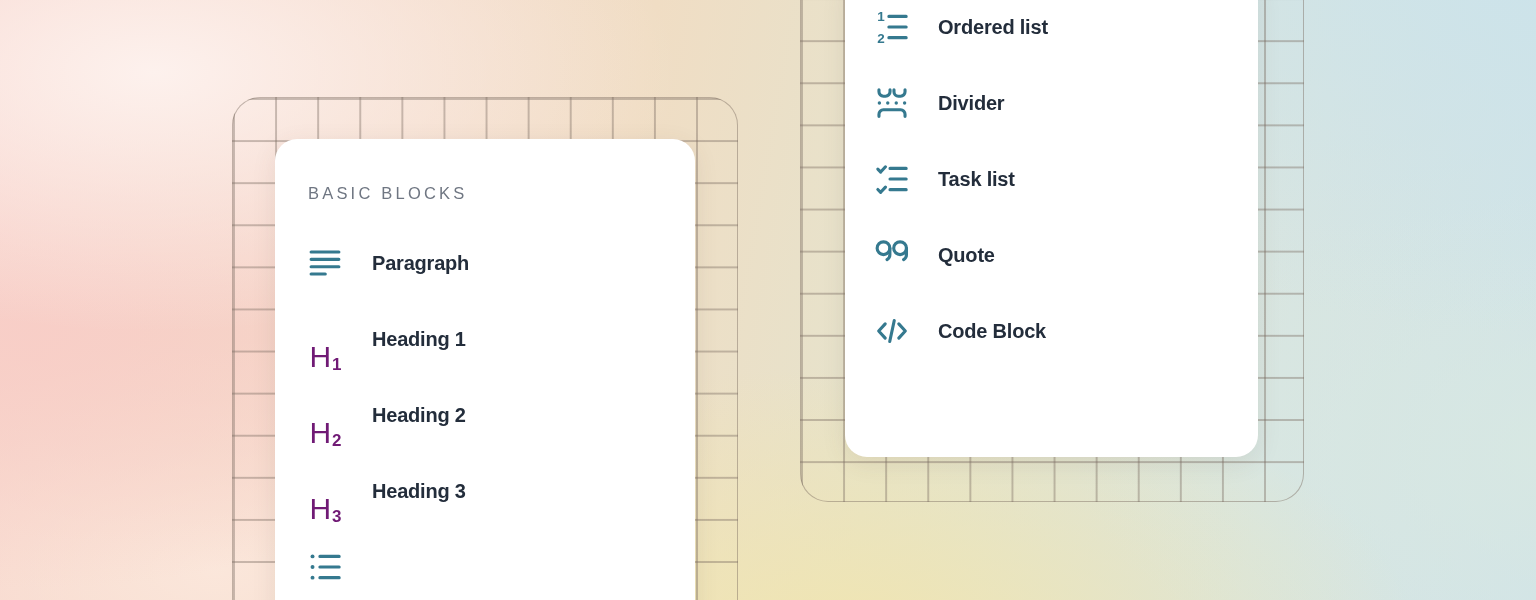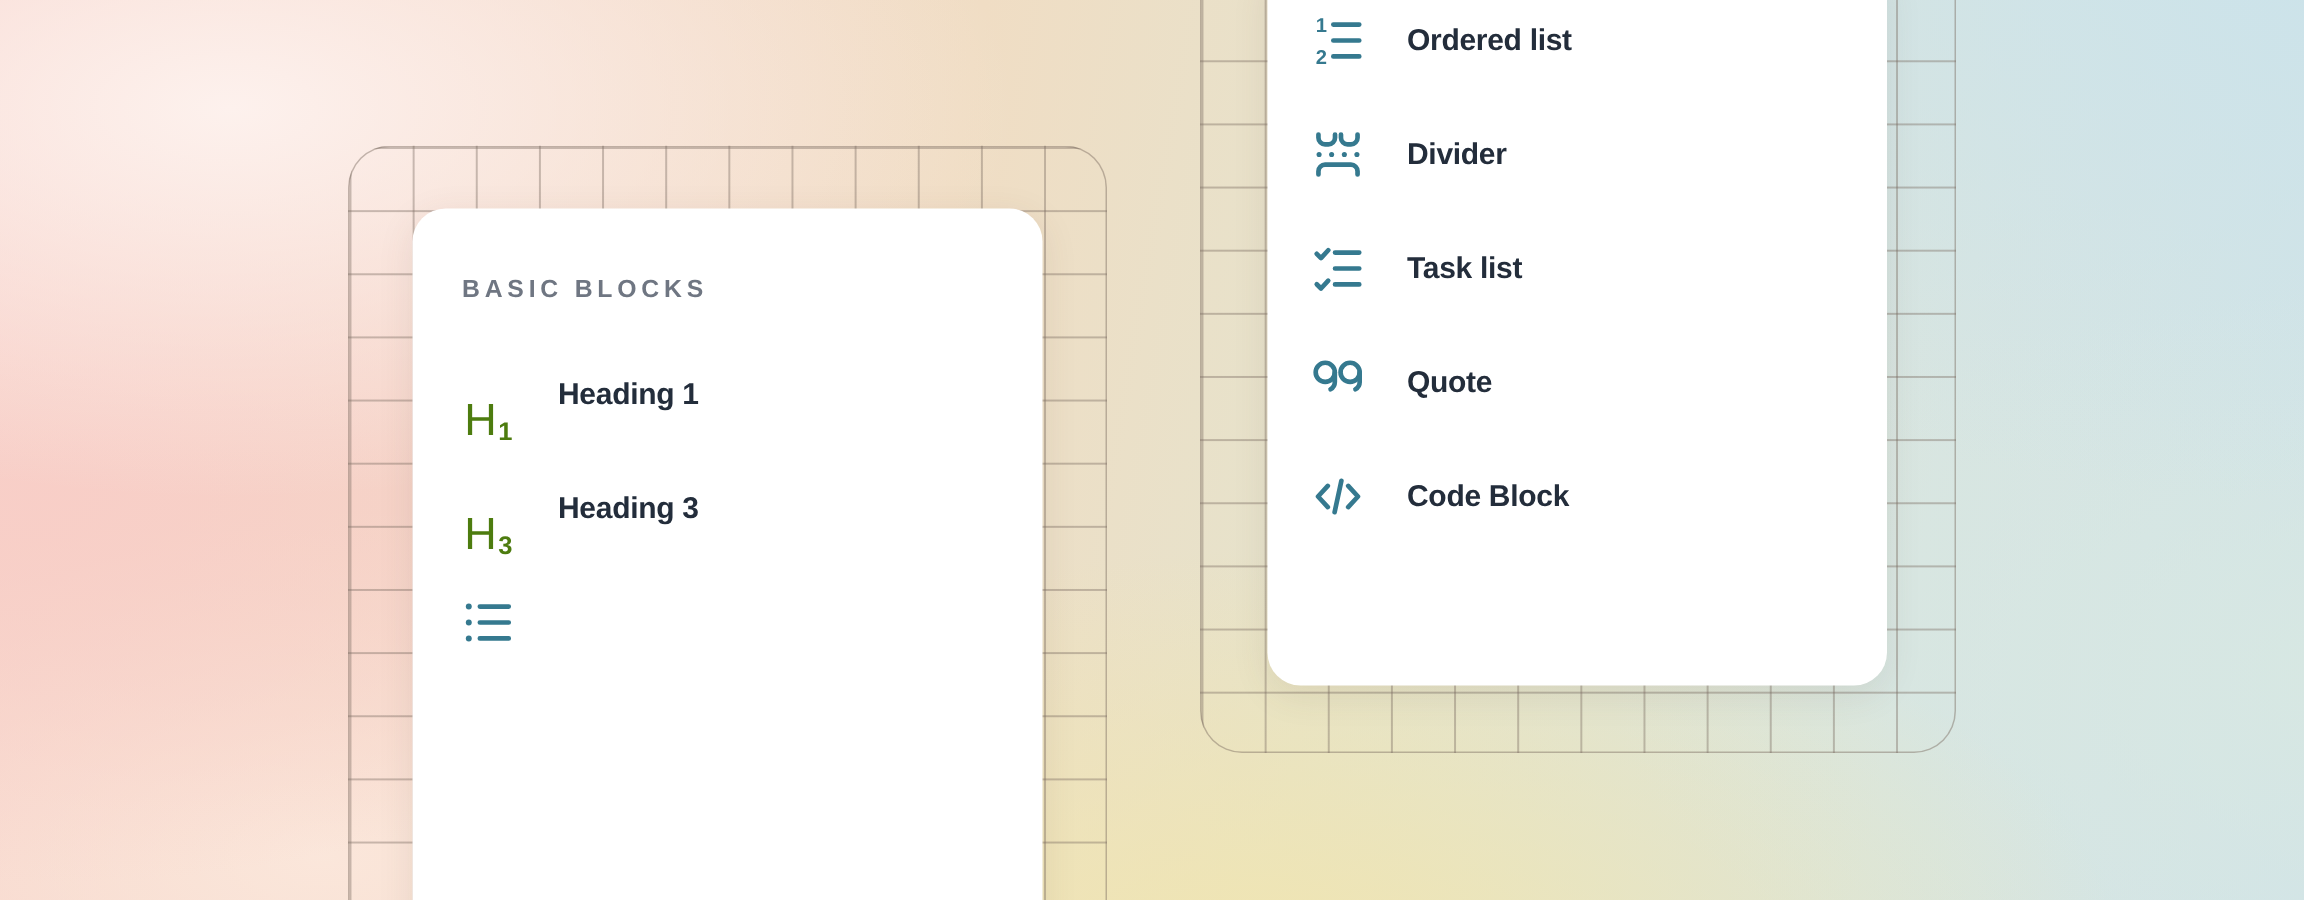--- a/index.html
+++ b/index.html
@@ -60,21 +60,21 @@
   }
   .menu-card.right-card {
     left: 845px; top: -25px;
     width: 413px; height: 482px;
     padding: 14px 0 0 0;
   }
 
   .section-label {
     margin-left: 33px;
     font-size: 16.5px;
-    font-weight: 700;
+    font-weight: 400;
     letter-spacing: 3.2px;
     color: #6f7682;
     line-height: 20px;
   }
   .left-card .menu-items { margin-top: 22px; }
 
   .menu-item {
     display: flex;
     align-items: center;
     height: 76px;
@@ -105,21 +105,21 @@
   .icon-box svg .fl { fill: currentColor; stroke: none; }
   .icon-box svg text {
     fill: currentColor;
     font-family: "Liberation Sans", "DejaVu Sans", sans-serif;
     font-weight: 700;
   }
 
   .h-icon {
     font-size: 30px;
     font-weight: 400;
-    color: #4d7c0f;
+    color: #701a75;
     line-height: 1;
     white-space: nowrap;
     margin-top: 36px;
   }
   .h-icon sub {
     font-size: 17px;
     font-weight: 700;
     vertical-align: baseline;
     position: relative;
     top: 3px;
@@ -139,28 +139,42 @@
 <div class="stage">
 
   <div class="grid-panel left"></div>
   <div class="grid-panel right"></div>
 
   <div class="menu-card left-card">
     <div class="section-label">BASIC BLOCKS</div>
 
     <div class="menu-items">
 
+      <div class="menu-item">
+        <span class="icon-box">
+          <svg viewBox="0 0 24 24">
+            <path class="st" d="M2.2 4.2 H21.8 M2.2 9.4 H21.8 M2.2 14.6 H21.8 M2.2 19.8 H12.2"></path>
+          </svg>
+        </span>
+        <span class="item-label">Paragraph</span>
+      </div>
 
       <div class="menu-item">
         <span class="icon-box">
           <span class="h-icon"><span>H</span><sub>1</sub></span>
         </span>
         <span class="item-label">Heading 1</span>
       </div>
 
+      <div class="menu-item">
+        <span class="icon-box">
+          <span class="h-icon"><span>H</span><sub>2</sub></span>
+        </span>
+        <span class="item-label">Heading 2</span>
+      </div>
 
       <div class="menu-item">
         <span class="icon-box">
           <span class="h-icon"><span>H</span><sub>3</sub></span>
         </span>
         <span class="item-label">Heading 3</span>
       </div>
 
       <div class="menu-item">
         <span class="icon-box">

